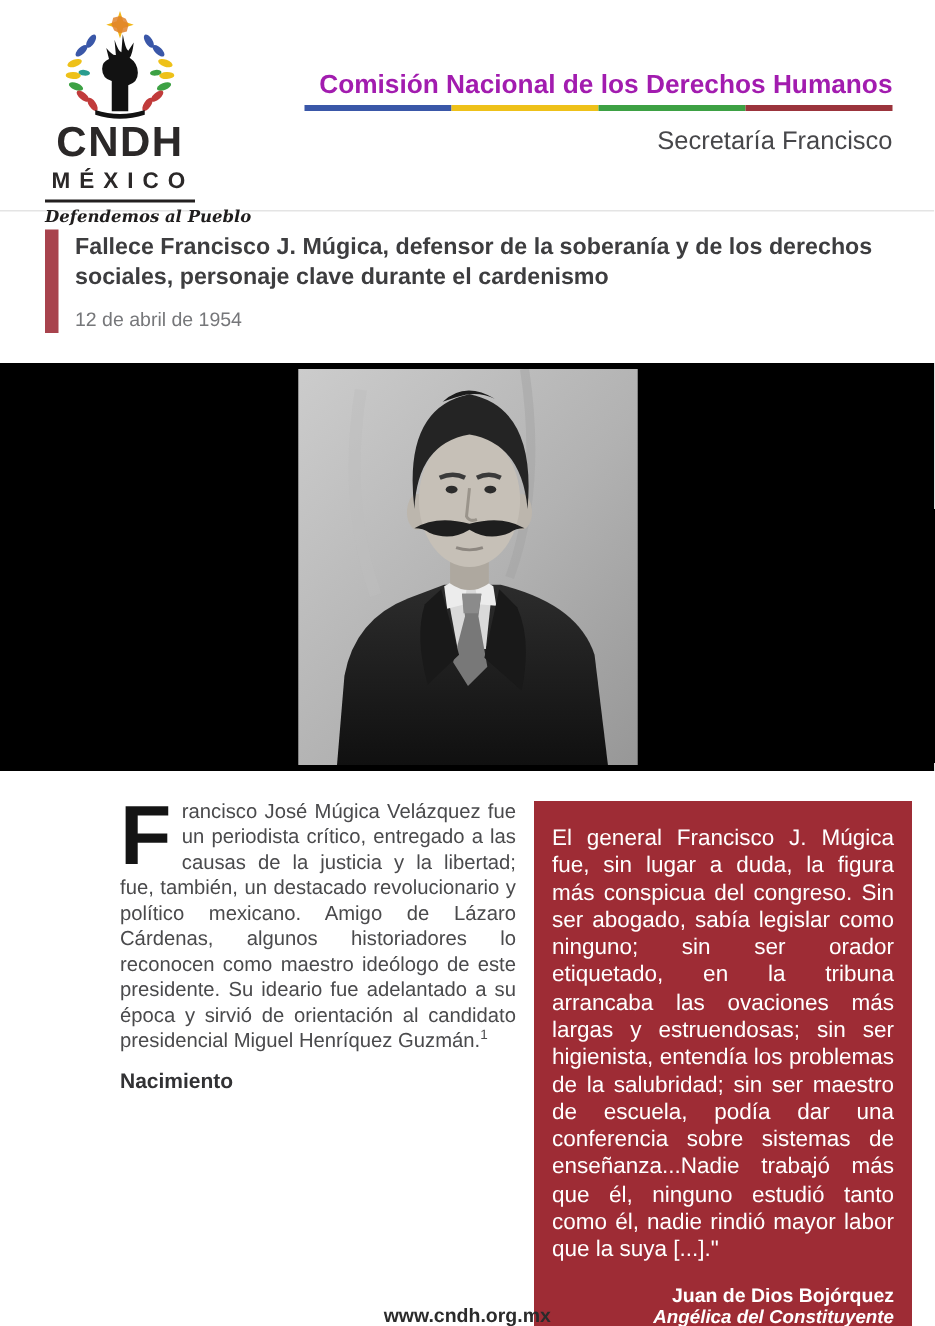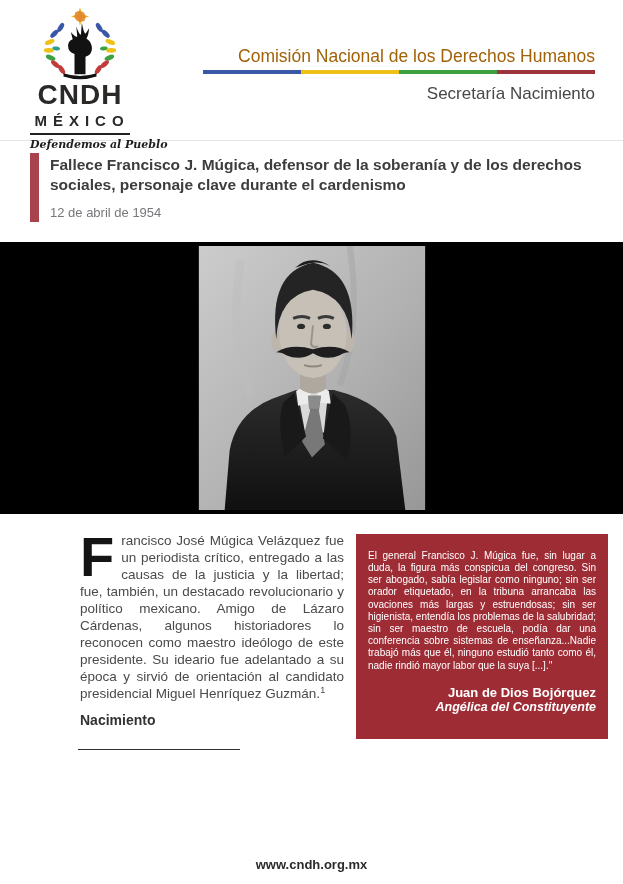--- a/index.html
+++ b/index.html
@@ -8,21 +8,21 @@
   .page { position:relative; width:623px; height:884px; background:#fff; overflow:hidden; margin:0 auto; }
 
   
   .top { display:flex; justify-content:space-between; align-items:flex-start; padding:6px 28px 0 30px; height:140px; }
   .logo { width:100px; text-align:center; }
   .emblem { width:88px; height:74px; display:block; margin:0 auto; }
   .logo-acronym { font-size:28px; font-weight:800; letter-spacing:1px; color:#2b2828; line-height:1; margin-top:1px; }
   .logo-country { font-size:15px; letter-spacing:6px; text-indent:4px; color:#2b2828; margin-top:3px; font-weight:bold; }
   .logo-motto { font-family:"DejaVu Serif", serif; font-style:italic; font-weight:bold; font-size:11px; color:#1f1d1d; border-top:2px solid #232020; margin-top:4px; padding-top:3px; white-space:nowrap; }
   .org { width:392px; text-align:right; padding-top:40px; }
-  .org-title { font-size:17.5px; font-weight:normal; color:#a16207; white-space:nowrap; }
+  .org-title { font-size:17.5px; font-weight:bold; color:#a21caf; white-space:nowrap; }
   .org-underline { display:flex; height:4px; margin-top:3px; }
   .org-underline span { flex:1 1 25%; }
   .seg-blue { background:#3a57a8; } .seg-yellow { background:#eec119; }
   .seg-green { background:#3da144; } .seg-red { background:#9b343c; }
   .org-subtitle { font-size:17px; font-weight:normal; color:#47474a; margin-top:10px; }
   .header-divider { border:0; border-top:1px solid #e4e4e4; margin:0; }
 
   
   .headline-block { display:flex; margin:12px 30px 0 30px; }
   .accent-bar { width:9px; background:#a8434d; margin-right:11px; flex:0 0 9px; }
@@ -30,38 +30,38 @@
   .headline { font-size:15.5px; font-weight:bold; color:#3d3d3f; line-height:1.32; max-width:545px; }
   .date { font-size:13px; color:#76777a; margin-top:9px; }
 
   
   .photo-banner { margin-top:20px; height:272px; background:#000; display:flex; justify-content:center; align-items:center; }
   .portrait { width:228px; height:264px; display:block; }
 
   
   .article { margin:18px 15px 0 80px; color:#4a4a4c; }
   .quote-box { float:right; width:252px; min-height:205px; background:#9e2c35; color:#ffffff; padding:16px 12px 14px 12px; margin:2px 0 10px 12px; }
-  .quote-text { font-size:10px; line-height:1.22; text-align:justify; }
+  .quote-text { font-size:15px; line-height:1.22; text-align:justify; }
   .quote-author { font-size:13px; font-weight:bold; text-align:right; margin-top:13px; }
   .quote-source { font-size:12.5px; font-style:italic; font-weight:bold; text-align:right; }
   .intro { font-size:13.5px; line-height:17px; text-align:justify; }
   .dropcap { float:left; font-size:56px; line-height:45px; font-weight:800; color:#141414; margin:2px 7px 0 0; }
   .fn-ref { font-size:9px; vertical-align:super; line-height:0; }
   .section-heading { font-size:14px; font-weight:bold; color:#323234; margin:10px 0 10px 0; }
   .body-p { font-size:13.5px; line-height:18px; }
 
   
   .footnote { clear:both; margin:16px 15px 0 78px; }
   .footnote-rule { width:162px; border:0; border-top:1.5px solid #2f2f2f; margin-bottom:6px; }
   .fn-text { font-size:10.5px; line-height:1.5; color:#545456; }
   .fn-text i { font-style:italic; }
   .fn-link { color:#5b9bd5; text-decoration:none; margin-left:9px; }
 
   
-  .site-footer { position:absolute; left:0; right:0; bottom:12px; text-align:center; font-size:13px; font-weight:bold; color:#2b2b2b; }
+  .site-footer { position:absolute; left:0; right:0; bottom:0; text-align:center; font-size:13px; font-weight:bold; color:#2b2b2b; }
 </style>
 </head>
 <body>
 
 <div class="page">
 
   <header class="top">
     <div class="logo">
       <svg class="emblem" viewBox="0 0 96 80" aria-hidden="true">
 
@@ -102,21 +102,21 @@
     </div>
 
     <div class="org">
       <div class="org-title">Comisión Nacional de los Derechos Humanos</div>
       <div class="org-underline">
         <span class="seg-blue" style="background-color: rgb(58, 87, 168);"></span>
         <span class="seg-yellow" style="background-color: rgb(238, 193, 25);"></span>
         <span class="seg-green" style="background-color: rgb(61, 161, 68);"></span>
         <span class="seg-red" style="background-color: rgb(155, 52, 60);"></span>
       </div>
-      <div class="org-subtitle">Secretaría Nacimiento</div>
+      <div class="org-subtitle">Secretaría Francisco</div>
     </div>
   </header>
 
   <hr class="header-divider">
 
   <section class="headline-block">
     <div class="accent-bar" style="background-color: rgb(168, 67, 77);"></div>
     <div class="headline-text">
       <h1 class="headline">Fallece Francisco J. Múgica, defensor de la soberanía y de los derechos sociales, personaje clave durante el cardenismo</h1>
       <div class="date">12 de abril de 1954</div>

